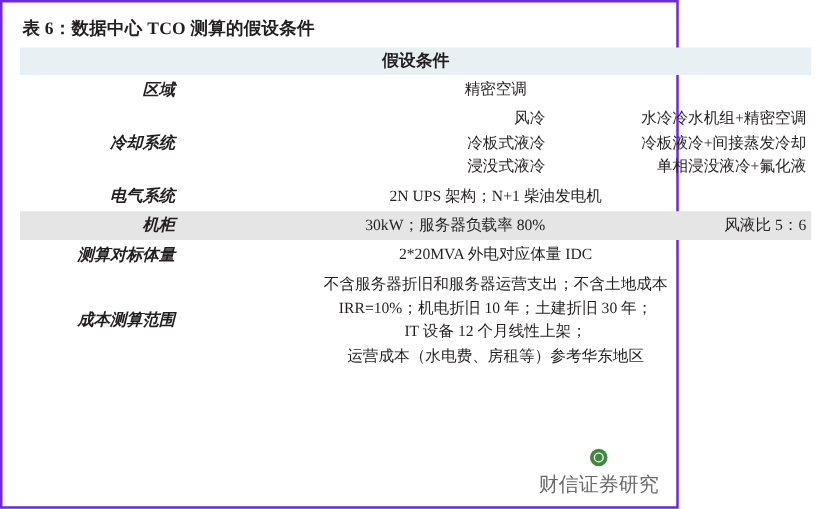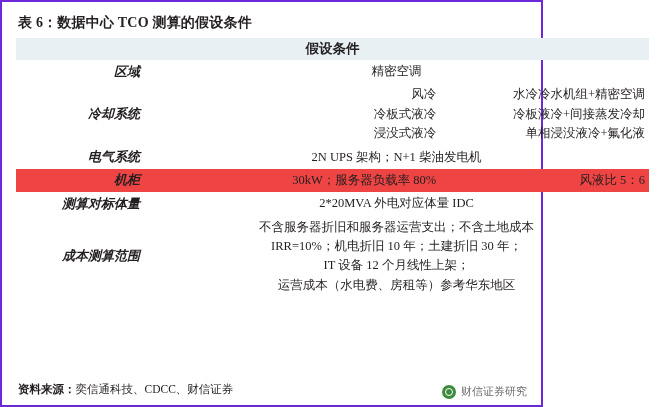--- a/index.html
+++ b/index.html
@@ -50,33 +50,33 @@
     width:120px;
     line-height:1.25;
     font-style:italic;
   }
   .val{
     text-align:center;
     font-size:12.5px;
     line-height:1.55;
   }
   .val.left{ text-align:center;margin-top:16px; }
-  .row-shade td{background:#ef4444;}
+  .row-shade td{background:#e5e5e5;}
   .sub{display:block;}
   .src{
     position:absolute;
     left:16px;bottom:8px;
     font-size:11.5px;
   }
   .src .slabel{font-weight:bold;}
   .wm{
     position:absolute;
     right:14px;bottom:6px;
     display:flex;align-items:center;gap:5px;
-    font-size:11px;color:#6b6b6b;
+    font-size:16px;color:#6b6b6b;flex-direction:column;
   }
   .wm .dot{
     width:14px;height:14px;border-radius:50%;
     background:#3d8b3d;
     display:inline-block;position:relative;
   }
   .wm .dot:after{
     content:"";position:absolute;left:3px;top:3px;
     width:8px;height:8px;border-radius:50%;
     border:1.5px solid #fff;box-sizing:border-box;
@@ -154,22 +154,19 @@
       <td class="val left">
         <span class="sub">不含服务器折旧和服务器运营支出；不含土地成本</span>
         <span class="sub">IRR=10%；机电折旧 10 年；土建折旧 30 年；</span>
         <span class="sub">IT 设备 12 个月线性上架；</span>
         <span class="sub">运营成本（水电费、房租等）参考华东地区</span>
       </td>
     </tr>
   </tbody>
     </table>
 
-  <div class="src">
-    <span class="slabel">资料来源：</span><span>奕信通科技、CDCC、财信证券</span>
-  </div>
 
   <div class="wm">
     <span class="dot"></span>
     <span>财信证券研究</span>
   </div>
 
 </div>
 
 </body></html>

